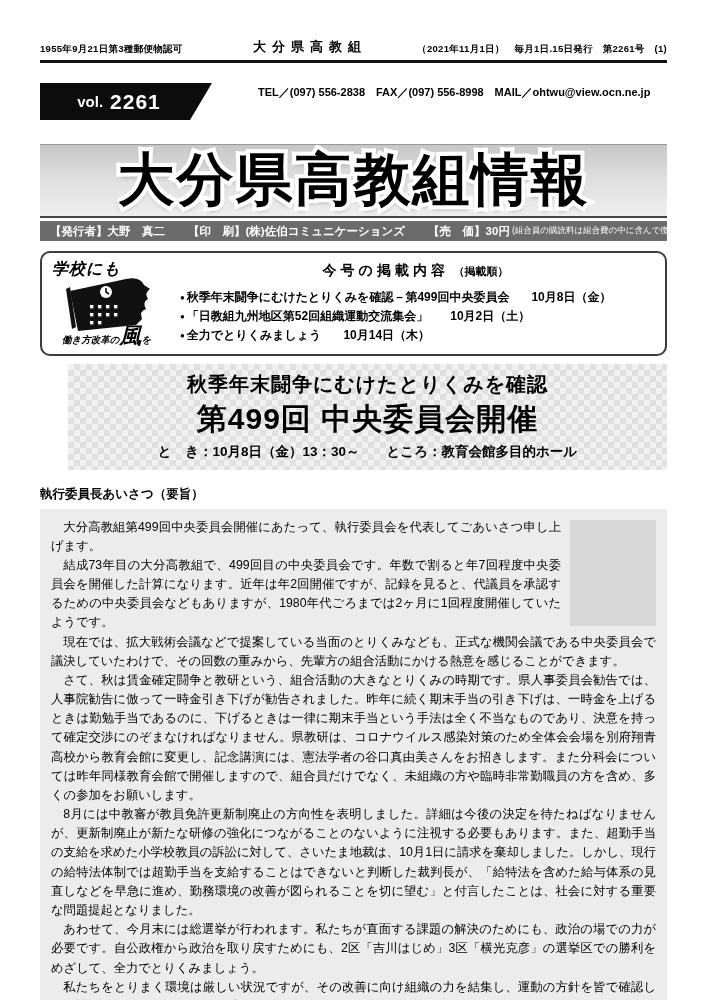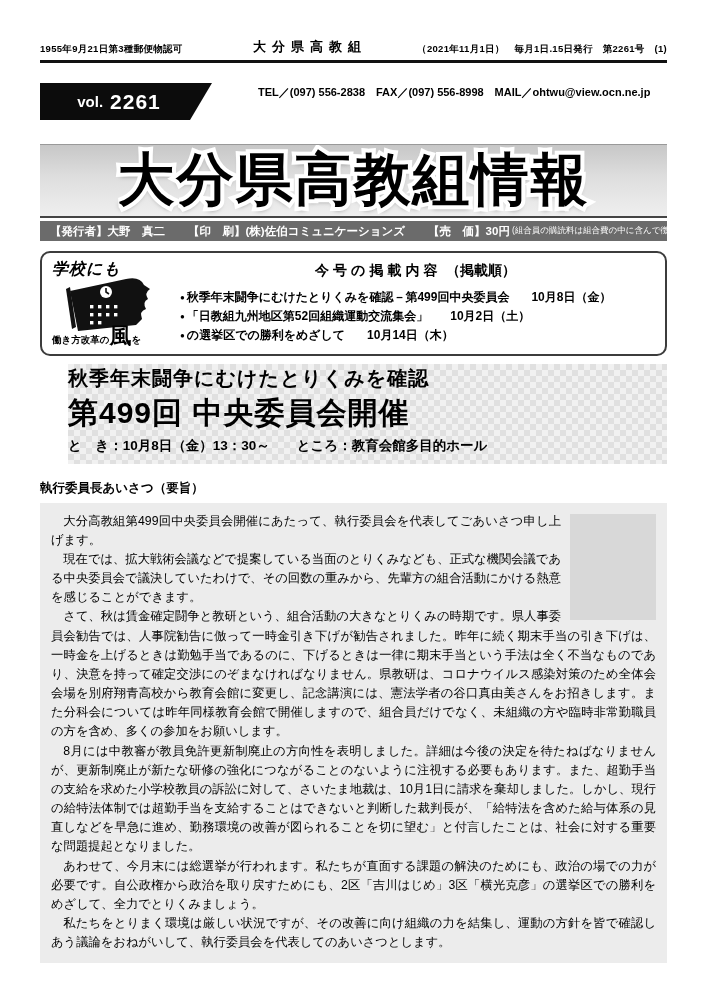--- a/index.html
+++ b/index.html
@@ -41,35 +41,35 @@
   .issuer-main{ font-size:11.5px; font-weight:bold; }
   .issuer-note{ font-size:8.5px; margin-left:2px; }
 
   
   .contents-box{ margin-top:10px; border:2px solid #3c3c3c; border-radius:10px;
                  padding:6px 14px 8px 10px; display:flex; min-height:96px; }
   .logo{ width:122px; flex:0 0 auto; position:relative;
          font-family:"Liberation Serif","DejaVu Serif",serif; }
   .logo-top{ font-size:16px; font-weight:bold; font-style:italic; letter-spacing:1px; }
   .logo-art{ position:absolute; left:8px; top:16px; }
-  .logo-bottom{ position:absolute; left:0; top:62px; width:122px; white-space:nowrap;
-                font-weight:bold; }
+  .logo-bottom{ position:absolute; left:10px; top:62px; width:122px; white-space:nowrap;
+                font-weight:bold; font-style:italic; }
   .logo-bottom .sm{ font-size:9.5px; }
   .logo-bottom .kaze{ font-size:22px; }
   .contents-main{ flex:1; padding-left:6px; }
   .contents-heading{ text-align:center; padding-top:2px; }
   .contents-heading .h{ font-size:14px; font-weight:bold; letter-spacing:4px; }
-  .contents-heading .n{ font-size:14px; font-weight:bold; }
+  .contents-heading .n{ font-size:11px; font-weight:bold; }
   .contents-list{ list-style:none; margin-top:8px; }
   .contents-list li{ font-size:12px; font-weight:bold; line-height:1.6; white-space:nowrap; }
   .contents-list .bullet{ font-size:8px; vertical-align:1.5px; margin-right:2px; }
   .contents-list .date{ margin-left:22px; }
 
   
-  .headline-banner{ margin-top:8px; text-align:left; padding:1px 0 9px;
+  .headline-banner{ margin-top:8px; text-align:center; padding:7px 0 9px;
                     background:repeating-conic-gradient(#e0e0e0 0% 25%, #f1f1f1 0% 50%);
                     background-size:12px 12px;margin-left:28px; }
   .headline-sub{ font-size:20px; font-weight:900; letter-spacing:1px; }
   .headline-main{ font-size:30px; font-weight:900; letter-spacing:1px; margin-top:1px; }
   .headline-sched{ font-size:13.5px; font-weight:bold; margin-top:3px; }
 
   
   .section-heading{ margin-top:16px; font-size:12.5px; font-weight:bold; }
   .body-panel{ margin-top:6px; background:#ececec; padding:9px 11px 10px;
                font-size:12.3px; line-height:1.56; text-align:justify; }
@@ -141,36 +141,37 @@
         <span class="n">（掲載順）</span>
       </div>
       <ul class="contents-list">
         <li>
           <span class="bullet">●</span><span>秋季年末闘争にむけたとりくみを確認－第499回中央委員会</span><span class="date">10月8日（金）</span>
         </li>
         <li>
           <span class="bullet">●</span><span>「日教組九州地区第52回組織運動交流集会」</span><span class="date">10月2日（土）</span>
         </li>
         <li>
-          <span class="bullet">●</span><span>の選挙区での勝利をめざして</span><span class="date">10月14日（木）</span>
+          <span class="bullet">●</span><span>全力でとりくみましょう</span><span class="date">10月14日（木）</span>
         </li>
       </ul>
     </div>
   </div>
 
   <div class="headline-banner">
     <div class="headline-sub">秋季年末闘争にむけたとりくみを確認</div>
     <div class="headline-main">第499回 中央委員会開催</div>
     <div class="headline-sched">と　き：10月8日（金）13：30～　　ところ：教育会館多目的ホール</div>
   </div>
 
   <div class="section-heading">執行委員長あいさつ（要旨）</div>
   <div class="body-panel">
     <div class="photo-float"></div>
     <p>大分高教組第499回中央委員会開催にあたって、執行委員会を代表してごあいさつ申し上げます。</p>
+    <p>結成73年目の大分高教組で、499回目の中央委員会です。年数で割ると年7回程度中央委員会を開催した計算になります。近年は年2回開催ですが、記録を見ると、代議員を承認するための中央委員会などもありますが、1980年代ごろまでは2ヶ月に1回程度開催していたようです。</p>
     <p>現在では、拡大戦術会議などで提案している当面のとりくみなども、正式な機関会議である中央委員会で議決していたわけで、その回数の重みから、先輩方の組合活動にかける熱意を感じることができます。</p>
     <p>さて、秋は賃金確定闘争と教研という、組合活動の大きなとりくみの時期です。県人事委員会勧告では、人事院勧告に倣って一時金引き下げが勧告されました。昨年に続く期末手当の引き下げは、一時金を上げるときは勤勉手当であるのに、下げるときは一律に期末手当という手法は全く不当なものであり、決意を持って確定交渉にのぞまなければなりません。県教研は、コロナウイルス感染対策のため全体会会場を別府翔青高校から教育会館に変更し、記念講演には、憲法学者の谷口真由美さんをお招きします。また分科会については昨年同様教育会館で開催しますので、組合員だけでなく、未組織の方や臨時非常勤職員の方を含め、多くの参加をお願いします。</p>
     <p>8月には中教審が教員免許更新制廃止の方向性を表明しました。詳細は今後の決定を待たねばなりませんが、更新制廃止が新たな研修の強化につながることのないように注視する必要もあります。また、超勤手当の支給を求めた小学校教員の訴訟に対して、さいたま地裁は、10月1日に請求を棄却しました。しかし、現行の給特法体制では超勤手当を支給することはできないと判断した裁判長が、「給特法を含めた給与体系の見直しなどを早急に進め、勤務環境の改善が図られることを切に望む」と付言したことは、社会に対する重要な問題提起となりました。</p>
     <p>あわせて、今月末には総選挙が行われます。私たちが直面する課題の解決のためにも、政治の場での力が必要です。自公政権から政治を取り戻すためにも、2区「吉川はじめ」3区「横光克彦」の選挙区での勝利をめざして、全力でとりくみましょう。</p>
     <p>私たちをとりまく環境は厳しい状況ですが、その改善に向け組織の力を結集し、運動の方針を皆で確認しあう議論をおねがいして、執行委員会を代表してのあいさつとします。</p>
   </div>
 
 </div>
 
 </body></html>

